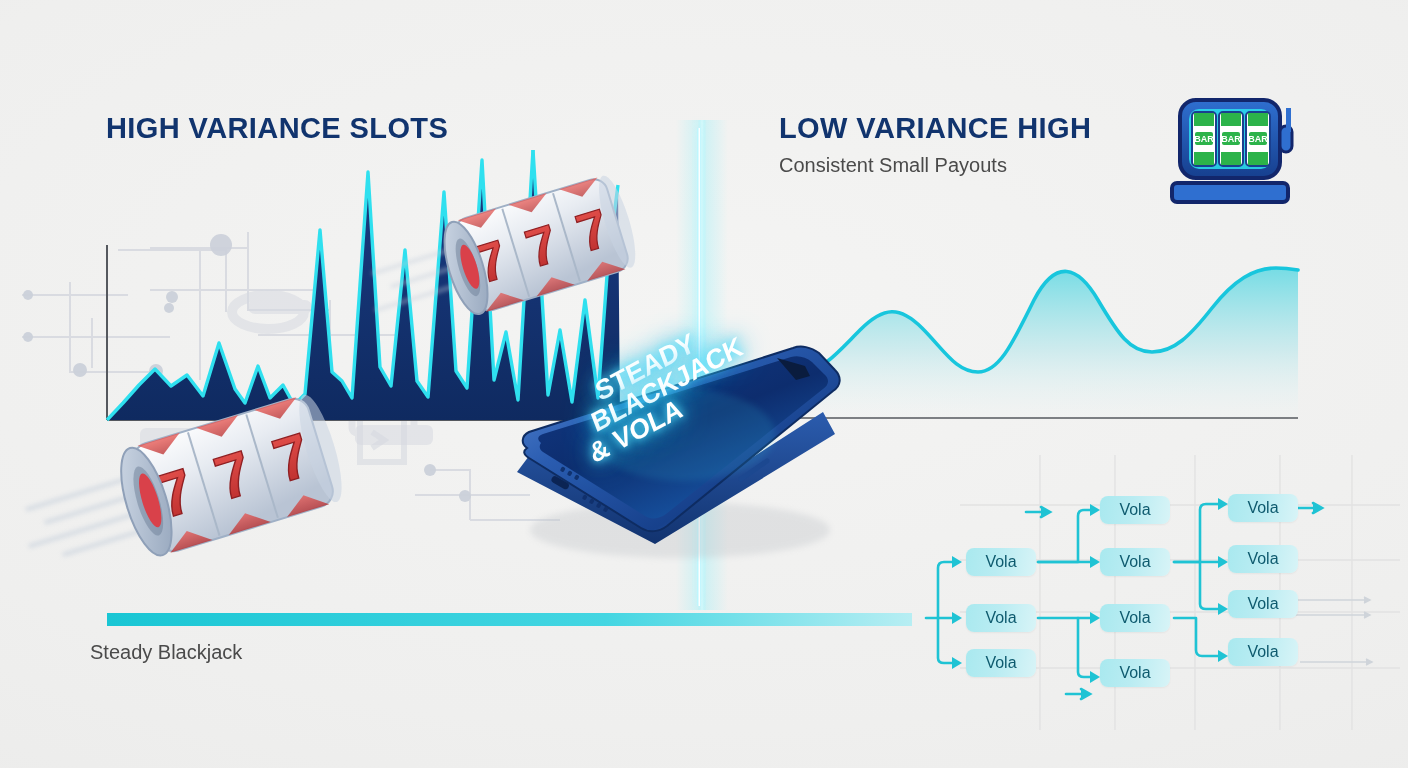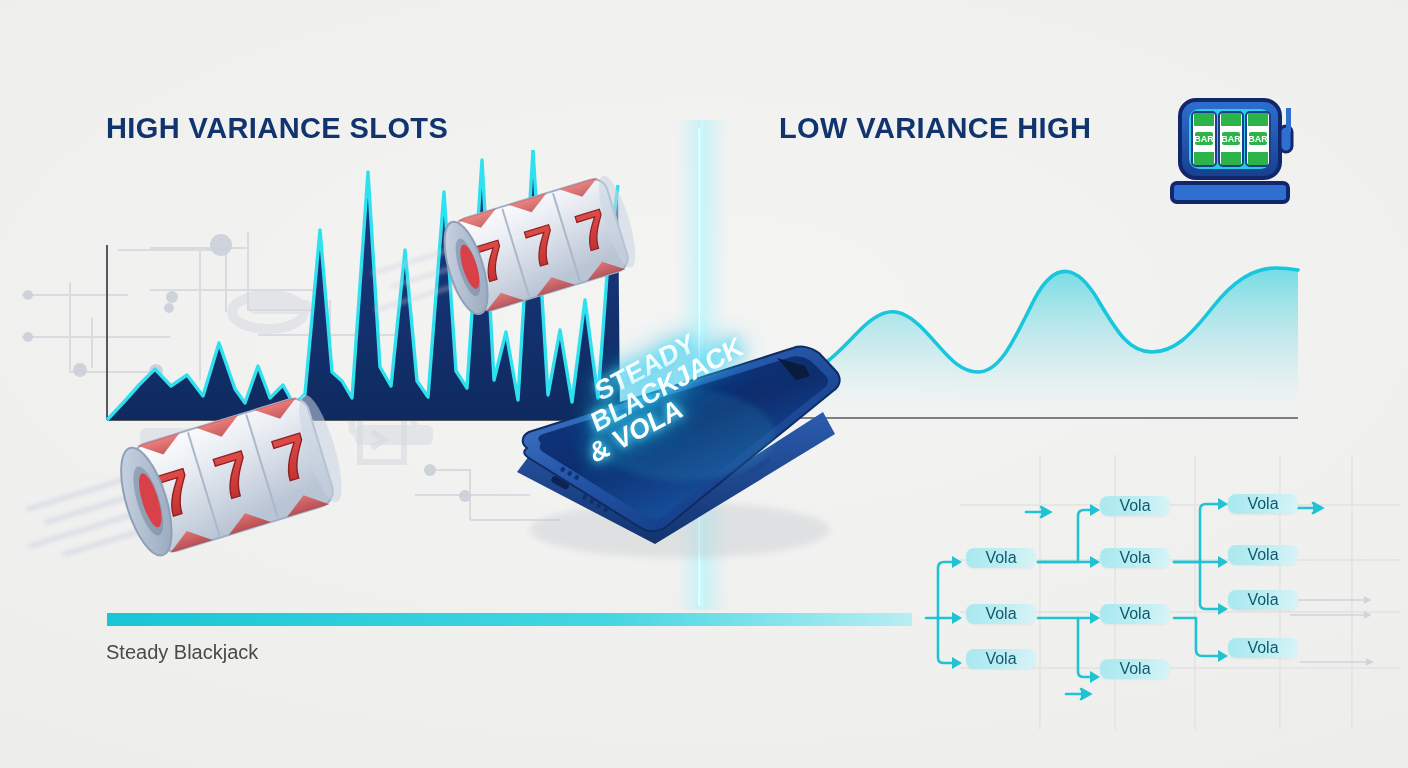--- a/index.html
+++ b/index.html
@@ -40,21 +40,21 @@
     color: #4a4a4a;
     white-space: nowrap;
     margin: 9px 0 0 0;
   }
   #head-left { left: 106px; top: 112px; text-align: center; }
   #head-right { left: 779px; top: 112px; }
 
   
   #timeline-label {
     position: absolute;
-    left: 106px;
+    left: 90px;
     top: 641px;
     font-size: 20px;
     color: #4a4a4a;
     white-space: nowrap;
   }
 
   
   #phone {
     position: absolute;
     left: 505px;
@@ -76,21 +76,21 @@
     text-shadow: 0 0 9px #63e6ff, 0 0 18px #35c9ef, 0 0 30px #1fb6e0;
     transform-origin: left center;
   }
   #ptxt1 { left: 92px; top: 48px;  font-size: 27px; transform: rotate(-28deg) skewX(-7deg); }
   #ptxt2 { left: 88px; top: 79px;  font-size: 27px; transform: rotate(-28deg) skewX(-7deg); }
   #ptxt3 { left: 86px; top: 110px; font-size: 27px; transform: rotate(-28deg) skewX(-7deg); }
 
   
   .pill {
     position: absolute;
-    height: 20px;
+    height: 28px;
     border-radius: 8px;
     background: linear-gradient(100deg, #a9e9ef 0%, #b9ecf2 45%, #d8f4f7 100%);
     color: #0e5a6e;
     font-size: 16px;
     display: flex;
     align-items: center;
     justify-content: center;
     box-shadow: 0 1px 2px rgba(0,0,0,0.05);
   }
 </style>
@@ -376,20 +376,21 @@
       <rect x="1172" y="183" width="116" height="19" rx="5" fill="#2f6fd0" stroke="#12266b" stroke-width="4"></rect>
     </g>
   </svg>
 
   <div class="head-block" id="head-left">
     <h1 class="head-title">HIGH VARIANCE SLOTS</h1>
   </div>
 
   <div class="head-block" id="head-right">
     <h1 class="head-title">LOW VARIANCE HIGH</h1>
+    <p class="head-sub">Consistent Small Payouts</p>
   </div>
 
   <div id="timeline-label">Steady Blackjack</div>
 
   <div id="phone">
     <svg width="350" height="250" viewBox="0 0 350 250">
       <defs>
         <linearGradient id="gradPhoneFrame" x1="0" y1="0" x2="1" y2="1">
           <stop offset="0%" stop-color="#5f8fd8"></stop>
           <stop offset="35%" stop-color="#2a5cb0"></stop>

